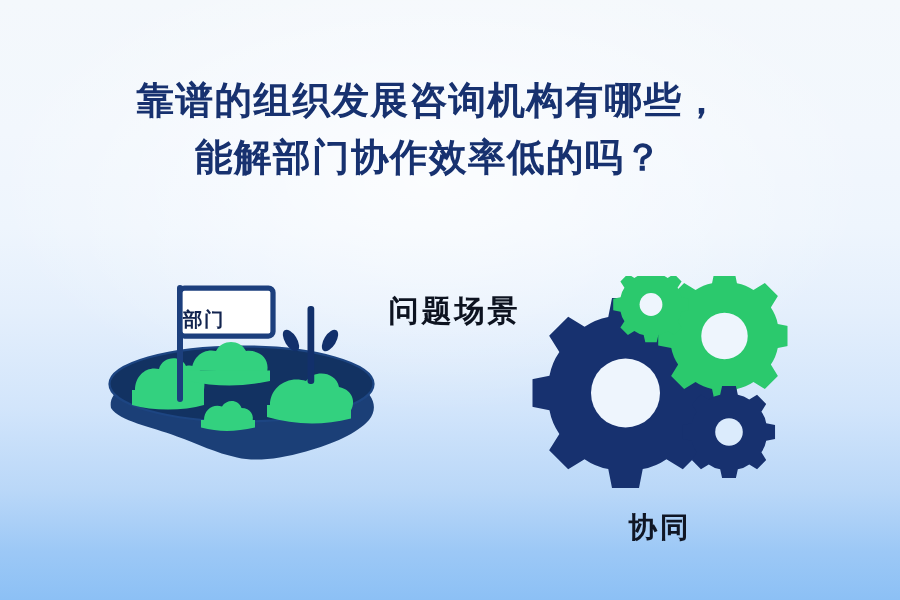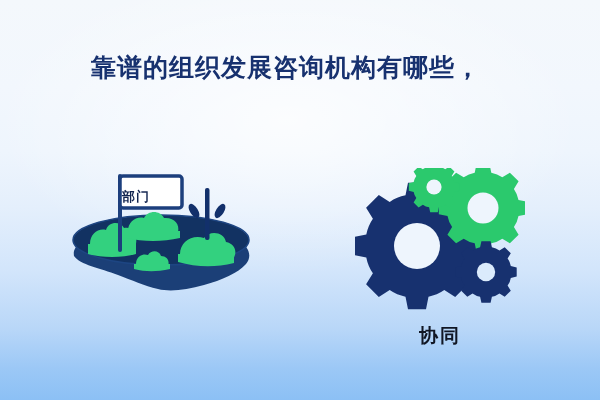--- a/index.html
+++ b/index.html
@@ -56,21 +56,21 @@
     font-size: 25px;
     letter-spacing: 1px;
     line-height: 38px;
     white-space: nowrap;
   }
 
   
   .stage {
     position: absolute;
     left: 0;
-    top: 160px;
+    top: 176px;
     width: 544px;
     height: 210px;
     z-index: 4;
   }
 
   
   .island-group {
     position: absolute;
     left: 62px;
     top: 8px;
@@ -137,20 +137,21 @@
   }
   .gears-svg { display: block; }
 </style>
 </head>
 <body>
 
 <div id="poster">
 
   <div class="title-block">
     <span class="title-line">靠谱的组织发展咨询机构有哪些，</span>
+    <span class="title-line">能解部门协作效率低的吗？</span>
   </div>
 
   <div class="stage">
 
     <div class="island-group">
       <svg class="island-svg" width="200" height="140" viewBox="0 0 200 140">
 
         <path d="M12 88
                  C 10 78, 22 70, 38 66
                  C 58 60, 86 57, 110 58
@@ -187,20 +188,21 @@
 
         <rect x="56" y="6" width="4" height="78" rx="2" fill="#1c3f7d"></rect>
 
         <rect x="58" y="8" width="62" height="32" rx="3" fill="#ffffff" stroke="#1c3f7d" stroke-width="3.5"></rect>
       </svg>
 
       <span class="flag-label">部门</span>
     </div>
 
 
+    <div class="mid-label">问题场景</div>
 
     <div class="gears-group">
       <svg class="gears-svg" width="170" height="145" viewBox="0 0 170 145">
         <defs>
 
           <g id="gear8">
             <path d="M -8 -46 L 8 -46 L 10 -34
                      A 36 36 0 0 1 24.3 -27.9
                      L 34.7 -34.2 L 46 -22.9 L 39.7 -12.5
                      A 36 36 0 0 1 45.8 1.8

